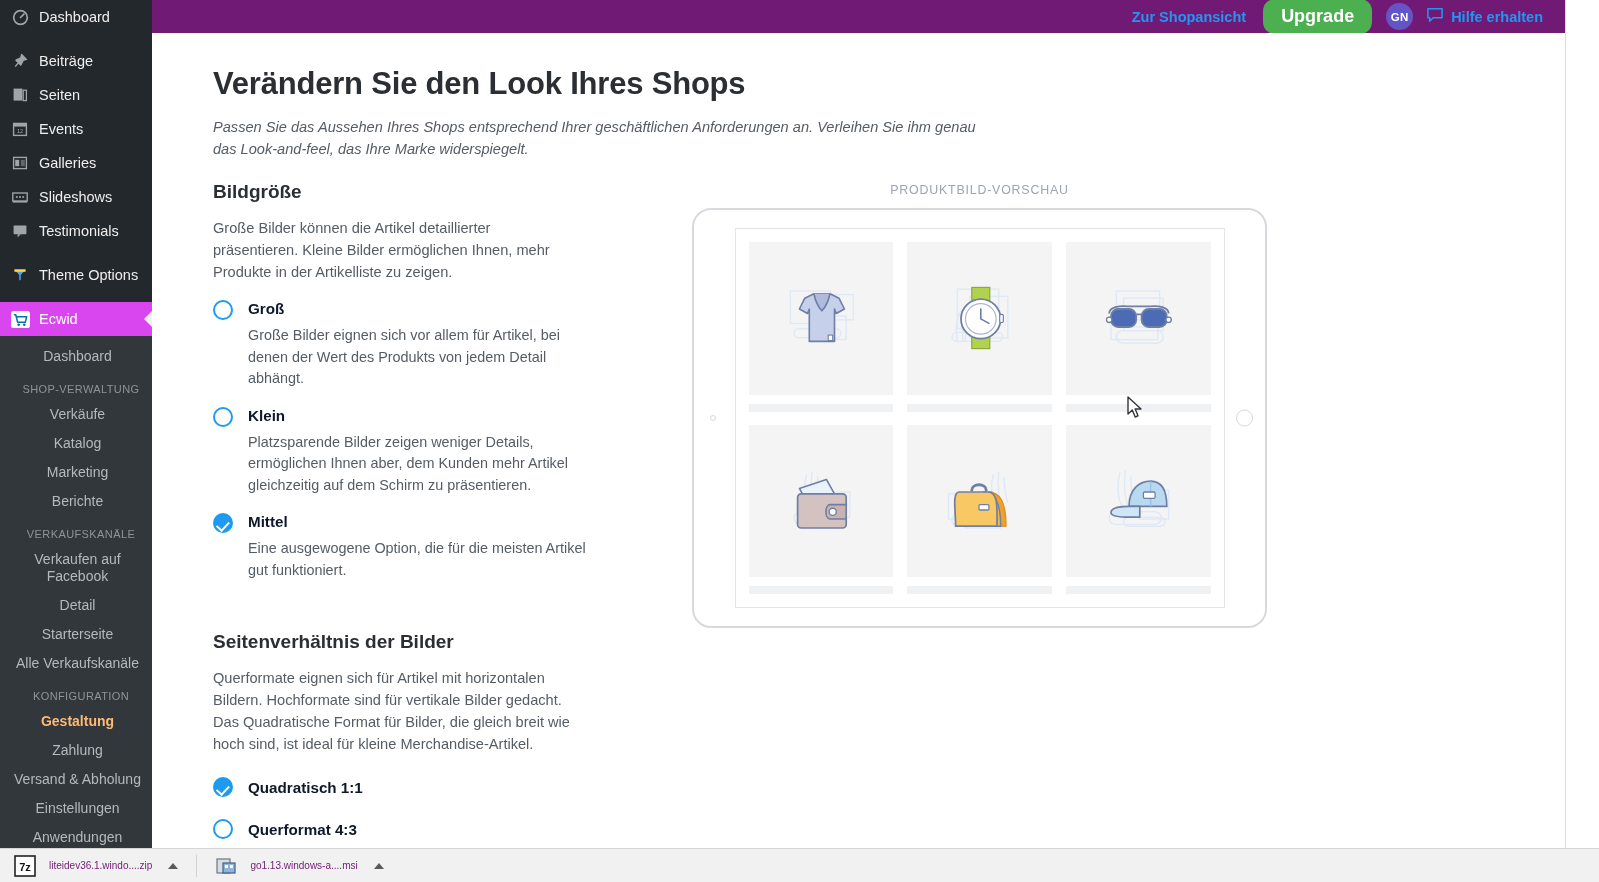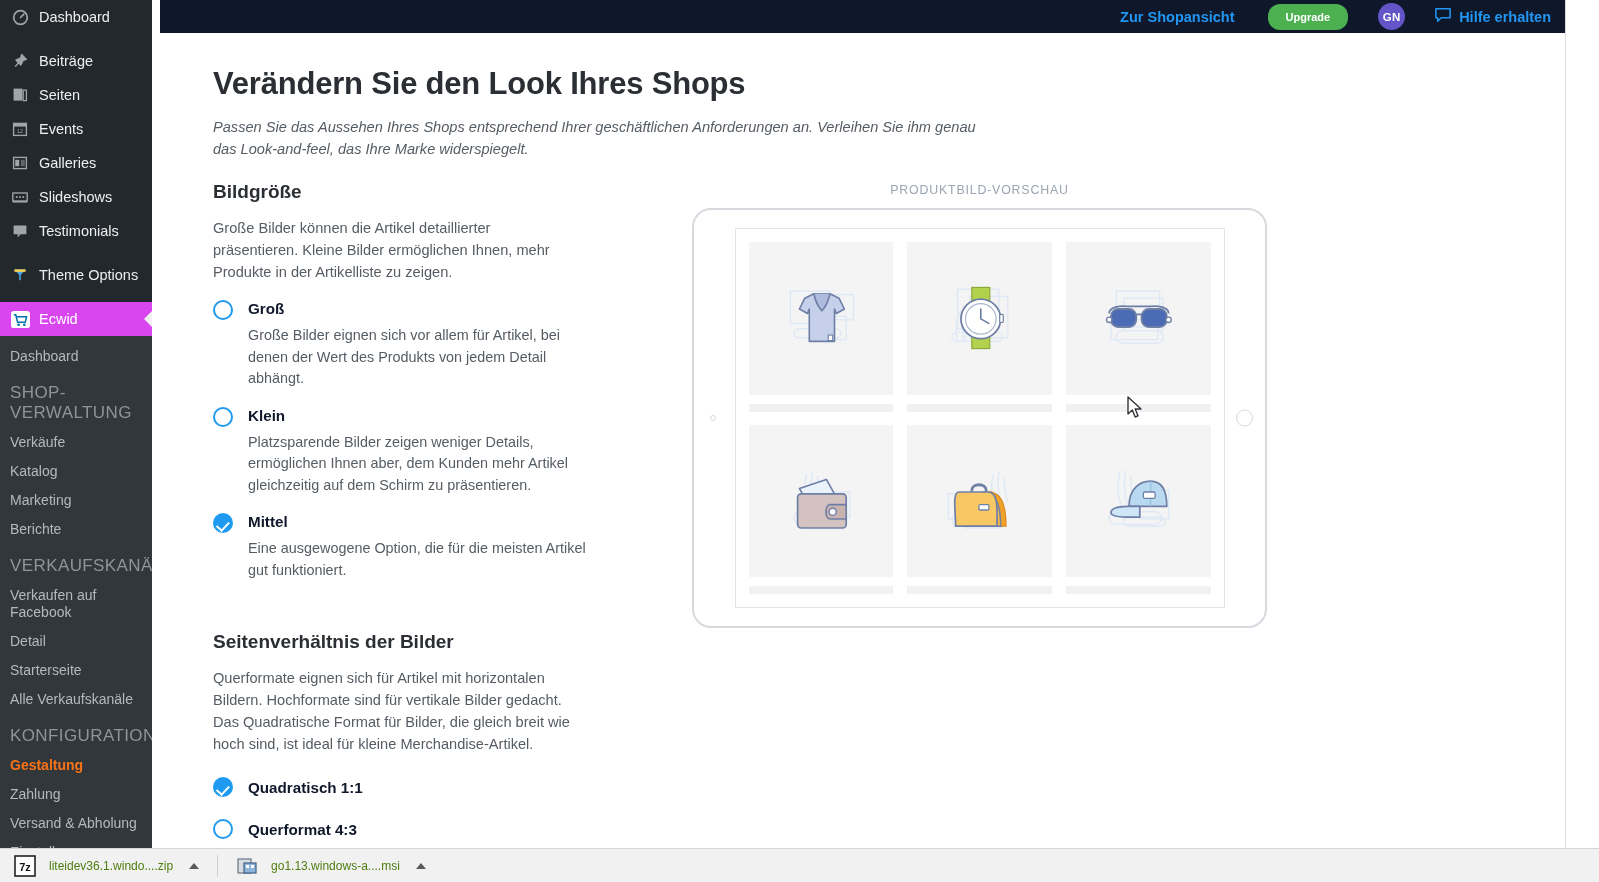--- a/index.html
+++ b/index.html
@@ -11,20 +11,21 @@
   }
   #root { position: relative; width: 1599px; height: 882px; background:#fff; }
 
   
   #sidebar {
     position: absolute; left: 0; top: 0;
     width: 152px; height: 848px;
     background: #23282d;
     color: #eee;
     overflow: hidden;
+    text-align: center;
   }
   .sb-item {
     display: flex; align-items: center;
     height: 34px;
     padding-left: 10px;
     font-size: 14.5px;
     color: #eee;
     position: relative;
     white-space: nowrap;
   }
@@ -54,45 +55,45 @@
   #submenu { background: #32373c; padding: 6px 0 10px 0; }
   .sub-item {
     display: block;
     padding: 6px 0 6px 10px;
     font-size: 14px;
     color: #b4b9be;
     line-height: 17px;
     white-space: normal;
     max-width: 145px;
   }
-  .sub-item.current { color: #f97316; font-weight: bold; }
+  .sub-item.current { color: #fdba74; font-weight: bold; }
   .sub-head {
     padding: 12px 0 5px 10px;
-    font-size: 17px;
+    font-size: 11px;
     letter-spacing: 0.4px;
     color: #8f949a;
     text-transform: uppercase;
   }
 
   
   #topbar {
-    position: absolute; left: 160px; top: 0;
+    position: absolute; left: 152px; top: 0;
     width: 1413px; height: 33px;
-    background: #0f172a;
+    background: #701a75;
     display: flex; align-items: center; justify-content: flex-end;
     padding-right: 22px;
-    gap: 16px;
+    gap: 0px;
   }
   #topbar .shopview {
     color: #2196f3; font-size: 14.5px; font-weight: 600;
     margin-right: 17px; cursor: pointer;
   }
   #topbar .upgrade {
     background: #4caf50; color: #fff;
-    font-size: 11px; font-weight: bold;
+    font-size: 18px; font-weight: bold;
     border: none; border-radius: 12px;
     padding: 7px 18px; cursor: pointer;
     margin-right: 14px;
     font-family: "Liberation Sans", sans-serif;
   }
   #topbar .avatar {
     width: 27px; height: 27px; border-radius: 50%;
     background: #6355c7; color: #fff;
     font-size: 11.5px; font-weight: bold;
     display: flex; align-items: center; justify-content: center;
@@ -226,21 +227,21 @@
   .dl-item {
     display: flex; align-items: center;
     height: 34px;
     padding: 0 6px 0 0;
     position: relative;
   }
   .dl-item + .dl-sep {
     width: 1px; height: 22px; background: #d0d0d0; margin: 0 18px 0 12px;
   }
   .dl-ico { width: 22px; height: 22px; margin-right: 13px; flex: 0 0 22px; }
-  .dl-text { font-size: 12px; color: #4d7c0f; white-space: nowrap; }
+  .dl-text { font-size: 10px; color: #701a75; white-space: nowrap; }
   .dl-caret {
     margin-left: 16px; width: 0; height: 0;
     border-left: 5px solid transparent;
     border-right: 5px solid transparent;
     border-bottom: 6px solid #5a5a5a;
   }
 </style>
 </head>
 <body>
 

